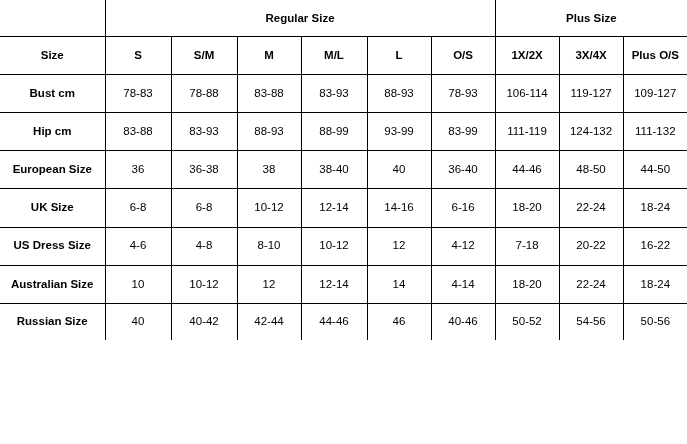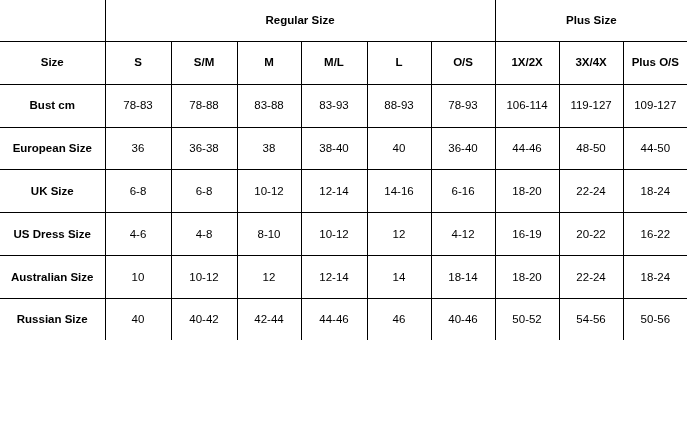--- a/index.html
+++ b/index.html
@@ -115,20 +115,32 @@
         <td>78-88</td>
         <td>83-88</td>
         <td>83-93</td>
         <td>88-93</td>
         <td>78-93</td>
         <td>106-114</td>
         <td>119-127</td>
         <td>109-127</td>
       </tr>
       <tr>
+        <td class="row-head">Hip cm</td>
+        <td>83-88</td>
+        <td>83-93</td>
+        <td>88-93</td>
+        <td>88-99</td>
+        <td>93-99</td>
+        <td>83-99</td>
+        <td>111-119</td>
+        <td>124-132</td>
+        <td>111-132</td>
+      </tr>
+      <tr>
         <td class="row-head">European Size</td>
         <td>36</td>
         <td>36-38</td>
         <td>38</td>
         <td>38-40</td>
         <td>40</td>
         <td>36-40</td>
         <td>44-46</td>
         <td>48-50</td>
         <td>44-50</td>
@@ -146,32 +158,32 @@
         <td>18-24</td>
       </tr>
       <tr>
         <td class="row-head">US Dress Size</td>
         <td>4-6</td>
         <td>4-8</td>
         <td>8-10</td>
         <td>10-12</td>
         <td>12</td>
         <td>4-12</td>
-        <td>16-19</td>
+        <td>7-18</td>
         <td>20-22</td>
         <td>16-22</td>
       </tr>
       <tr>
         <td class="row-head">Australian Size</td>
         <td>10</td>
         <td>10-12</td>
         <td>12</td>
         <td>12-14</td>
         <td>14</td>
-        <td>18-14</td>
+        <td>4-14</td>
         <td>18-20</td>
         <td>22-24</td>
         <td>18-24</td>
       </tr>
       <tr>
         <td class="row-head">Russian Size</td>
         <td>40</td>
         <td>40-42</td>
         <td>42-44</td>
         <td>44-46</td>

